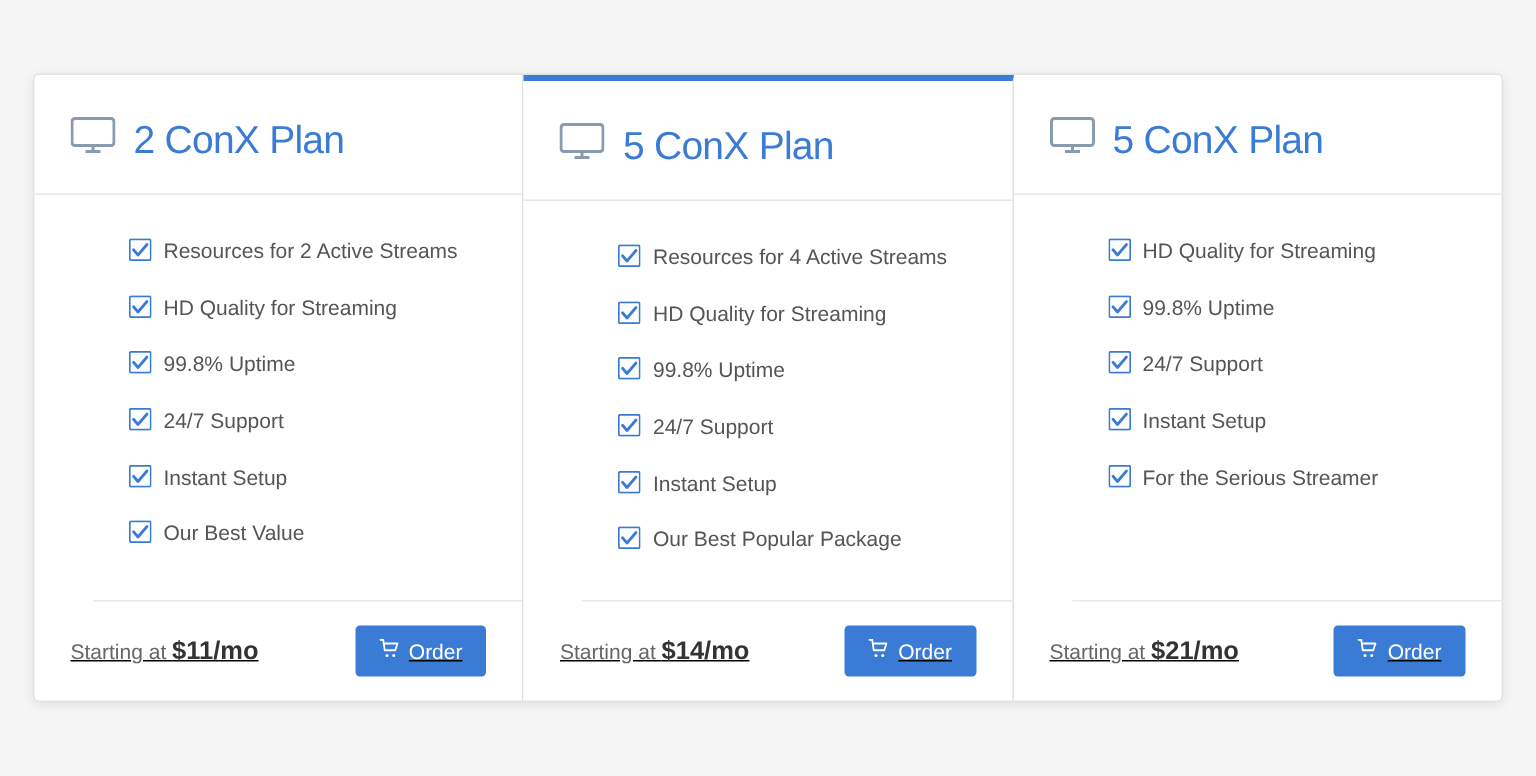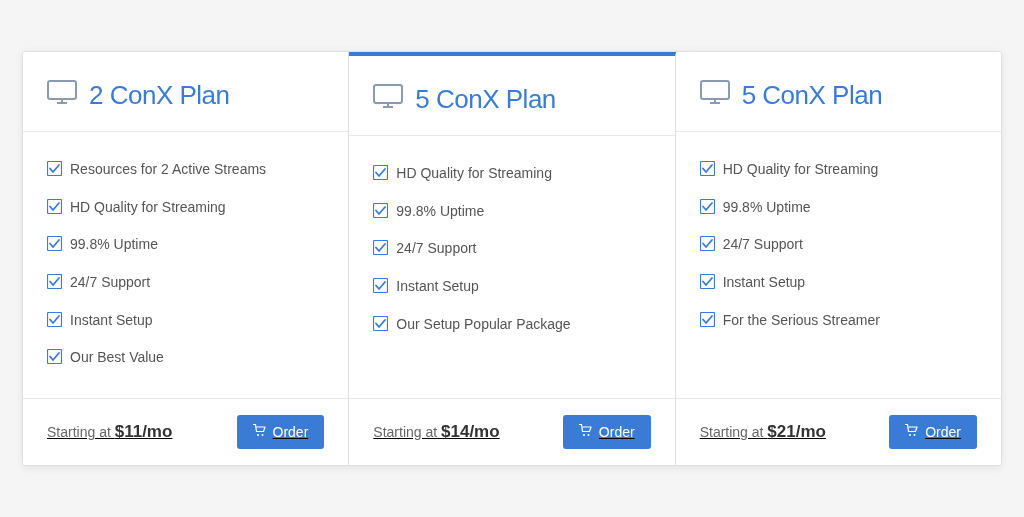--- a/index.html
+++ b/index.html
@@ -62,20 +62,21 @@
       font-size: 26px;
       font-weight: 400;
       color: #3a7bd5;
       letter-spacing: -0.5px;
     }
 
     .plan-features {
       flex: 1;
       padding: 20px 24px;
       border-bottom: 1px solid #e8e8e8;
+      margin-left: 39px;
     }
 
     .feature-item {
       display: flex;
       align-items: flex-start;
       gap: 8px;
       padding: 8px 0;
       color: #555;
       font-size: 14px;
       line-height: 1.4;
@@ -208,20 +209,27 @@
       <line x1="15" y1="19" x2="15" y2="23" stroke="#8a9bb0" stroke-width="2"></line>
     </svg></span>
         <h2 class="plan-title">5 ConX Plan</h2>
       </div>
       <div class="plan-features">
         <div class="feature-item">
           <span class="check-icon"><svg width="15" height="15" viewBox="0 0 15 15" fill="none" xmlns="http://www.w3.org/2000/svg">
         <rect x="0.5" y="0.5" width="14" height="14" rx="1" stroke="#3a7bd5" stroke-width="1.2" fill="none"></rect>
         <polyline points="3,7.5 6,11 12,4" stroke="#3a7bd5" stroke-width="1.8" fill="none" stroke-linecap="round" stroke-linejoin="round"></polyline>
       </svg></span>
+          <span>Resources for 4 Active Streams</span>
+        </div>
+        <div class="feature-item">
+          <span class="check-icon"><svg width="15" height="15" viewBox="0 0 15 15" fill="none" xmlns="http://www.w3.org/2000/svg">
+        <rect x="0.5" y="0.5" width="14" height="14" rx="1" stroke="#3a7bd5" stroke-width="1.2" fill="none"></rect>
+        <polyline points="3,7.5 6,11 12,4" stroke="#3a7bd5" stroke-width="1.8" fill="none" stroke-linecap="round" stroke-linejoin="round"></polyline>
+      </svg></span>
           <span>HD Quality for Streaming</span>
         </div>
         <div class="feature-item">
           <span class="check-icon"><svg width="15" height="15" viewBox="0 0 15 15" fill="none" xmlns="http://www.w3.org/2000/svg">
         <rect x="0.5" y="0.5" width="14" height="14" rx="1" stroke="#3a7bd5" stroke-width="1.2" fill="none"></rect>
         <polyline points="3,7.5 6,11 12,4" stroke="#3a7bd5" stroke-width="1.8" fill="none" stroke-linecap="round" stroke-linejoin="round"></polyline>
       </svg></span>
           <span>99.8% Uptime</span>
         </div>
         <div class="feature-item">
@@ -236,21 +244,21 @@
         <rect x="0.5" y="0.5" width="14" height="14" rx="1" stroke="#3a7bd5" stroke-width="1.2" fill="none"></rect>
         <polyline points="3,7.5 6,11 12,4" stroke="#3a7bd5" stroke-width="1.8" fill="none" stroke-linecap="round" stroke-linejoin="round"></polyline>
       </svg></span>
           <span>Instant Setup</span>
         </div>
         <div class="feature-item">
           <span class="check-icon"><svg width="15" height="15" viewBox="0 0 15 15" fill="none" xmlns="http://www.w3.org/2000/svg">
         <rect x="0.5" y="0.5" width="14" height="14" rx="1" stroke="#3a7bd5" stroke-width="1.2" fill="none"></rect>
         <polyline points="3,7.5 6,11 12,4" stroke="#3a7bd5" stroke-width="1.8" fill="none" stroke-linecap="round" stroke-linejoin="round"></polyline>
       </svg></span>
-          <span>Our Setup Popular Package</span>
+          <span>Our Best Popular Package</span>
         </div>
       </div>
       <div class="plan-footer">
         <span class="price-text">Starting at <span class="price-amount">$14/mo</span></span>
         <button class="order-btn">
           <span class="cart-icon">
       <svg width="14" height="13" viewBox="0 0 14 13" fill="none" xmlns="http://www.w3.org/2000/svg">
         <path d="M0.5 0.5H2.5L3.5 7.5H10.5L12 3H4" stroke="white" stroke-width="1.2" fill="none" stroke-linecap="round" stroke-linejoin="round"></path>
         <circle cx="5" cy="11" r="1" fill="white"></circle>
         <circle cx="9.5" cy="11" r="1" fill="white"></circle>

